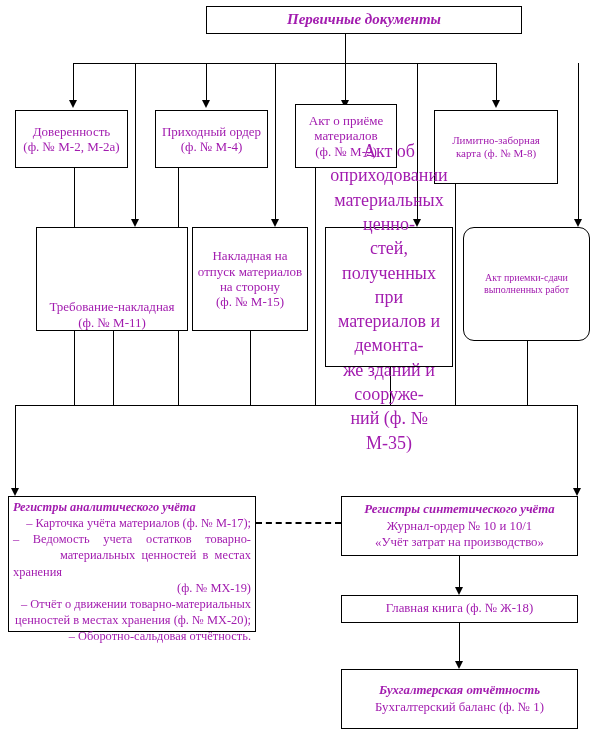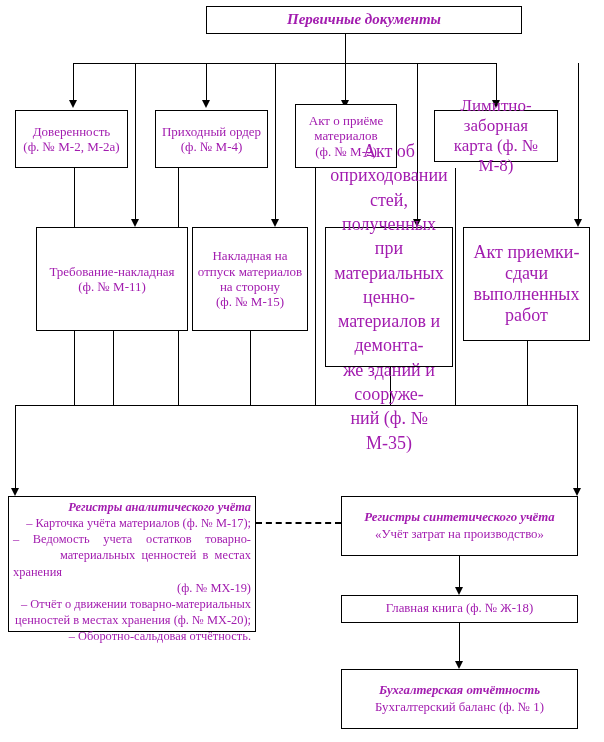--- a/index.html
+++ b/index.html
@@ -40,21 +40,21 @@
   .box.left-text {
     align-items: stretch;
     text-align: left;
     justify-content: flex-start;
     padding: 2px 4px 0 4px;
   }
   .box.left-text .ln {
     text-align: right;
   }
   .box.left-text .ctr {
-    text-align: right;
+    text-align: left;
   }
   .just {
     text-align: justify;
     text-align-last: justify;
   }
   
   .vline {
     position: absolute;
     width: 0;
     border-left: 1.6px solid #000000;
@@ -128,47 +128,47 @@
     <span class="ln">Приходный ордер</span>
     <span class="ln">(ф. № М-4)</span>
   </div>
 
   <div class="box" style="left:295px; top:104px; width:102px; height:64px; font-size:13px;">
     <span class="ln">Акт о приёме</span>
     <span class="ln">материалов</span>
     <span class="ln">(ф. № М-2)</span>
   </div>
 
-  <div class="box" style="left:434px; top:110px; width:124px; height:52px; font-size:17px;">
+  <div class="box" style="left:434px; top:110px; width:124px; height:74px; font-size:11px;">
     <span class="ln">Лимитно-заборная</span>
     <span class="ln">карта (ф. № М-8)</span>
   </div>
 
-  <div class="box" style="left:36px; top:227px; width:152px; height:104px; font-size:13px;">
+  <div class="box" style="left:36px; top:227px; width:152px; height:104px; font-size:13px;justify-content:flex-end;">
     <span class="ln">Требование-накладная</span>
     <span class="ln">(ф. № М-11)</span>
   </div>
 
   <div class="box" style="left:192px; top:227px; width:116px; height:104px; font-size:13px;">
     <span class="ln">Накладная на</span>
     <span class="ln">отпуск материалов</span>
     <span class="ln">на сторону</span>
     <span class="ln">(ф. № М-15)</span>
   </div>
 
   <div class="box" style="left:325px; top:227px; width:128px; height:140px; font-size:18px; line-height:1.35;">
     <span class="ln">Акт об оприходовании</span>
+    <span class="ln">материальных ценно-</span>
     <span class="ln">стей, полученных при</span>
-    <span class="ln">материальных ценно-</span>
     <span class="ln">материалов и демонта-</span>
     <span class="ln">же зданий и сооруже-</span>
     <span class="ln">ний (ф. № М-35)</span>
   </div>
 
-  <div class="box" style="left:463px; top:227px; width:127px; height:114px; font-size:18px;">
+  <div class="box" style="left:463px; top:227px; width:127px; height:114px; font-size:10px;border-radius:11px;">
     <span class="ln">Акт приемки-сдачи</span>
     <span class="ln">выполненных работ</span>
   </div>
 
   <div class="vline" style="left:74px; top:168px; height:237px;"></div>
   <div class="vline" style="left:178px; top:168px; height:237px;"></div>
   <div class="vline" style="left:315px; top:168px; height:237px;"></div>
   <div class="vline" style="left:455px; top:168px; height:237px;"></div>
 
   <div class="vline" style="left:113px; top:331px; height:74px;"></div>
@@ -192,20 +192,21 @@
     <span class="ln">(ф. № МХ-19)</span>
     <span class="ln">– Отчёт о движении товарно-материальных</span>
     <span class="ln">ценностей в местах хранения (ф. № МХ-20);</span>
     <span class="ln">– Оборотно-сальдовая отчётность.</span>
   </div>
 
   <div class="dash" style="left:256px; top:522px; width:85px;"></div>
 
   <div class="box" style="left:341px; top:496px; width:237px; height:60px; font-size:12.8px; line-height:1.3;">
     <span class="ln ital">Регистры синтетического учёта</span>
+    <span class="ln">Журнал-ордер № 10 и 10/1</span>
     <span class="ln">«Учёт затрат на производство»</span>
   </div>
 
   <div class="vline" style="left:459px; top:556px; height:32px;"></div>
   <div class="arrow" style="left:455px; top:587px;"></div>
 
   <div class="box" style="left:341px; top:595px; width:237px; height:28px; font-size:12.8px;">
     <span class="ln">Главная книга (ф. № Ж-18)</span>
   </div>
 

